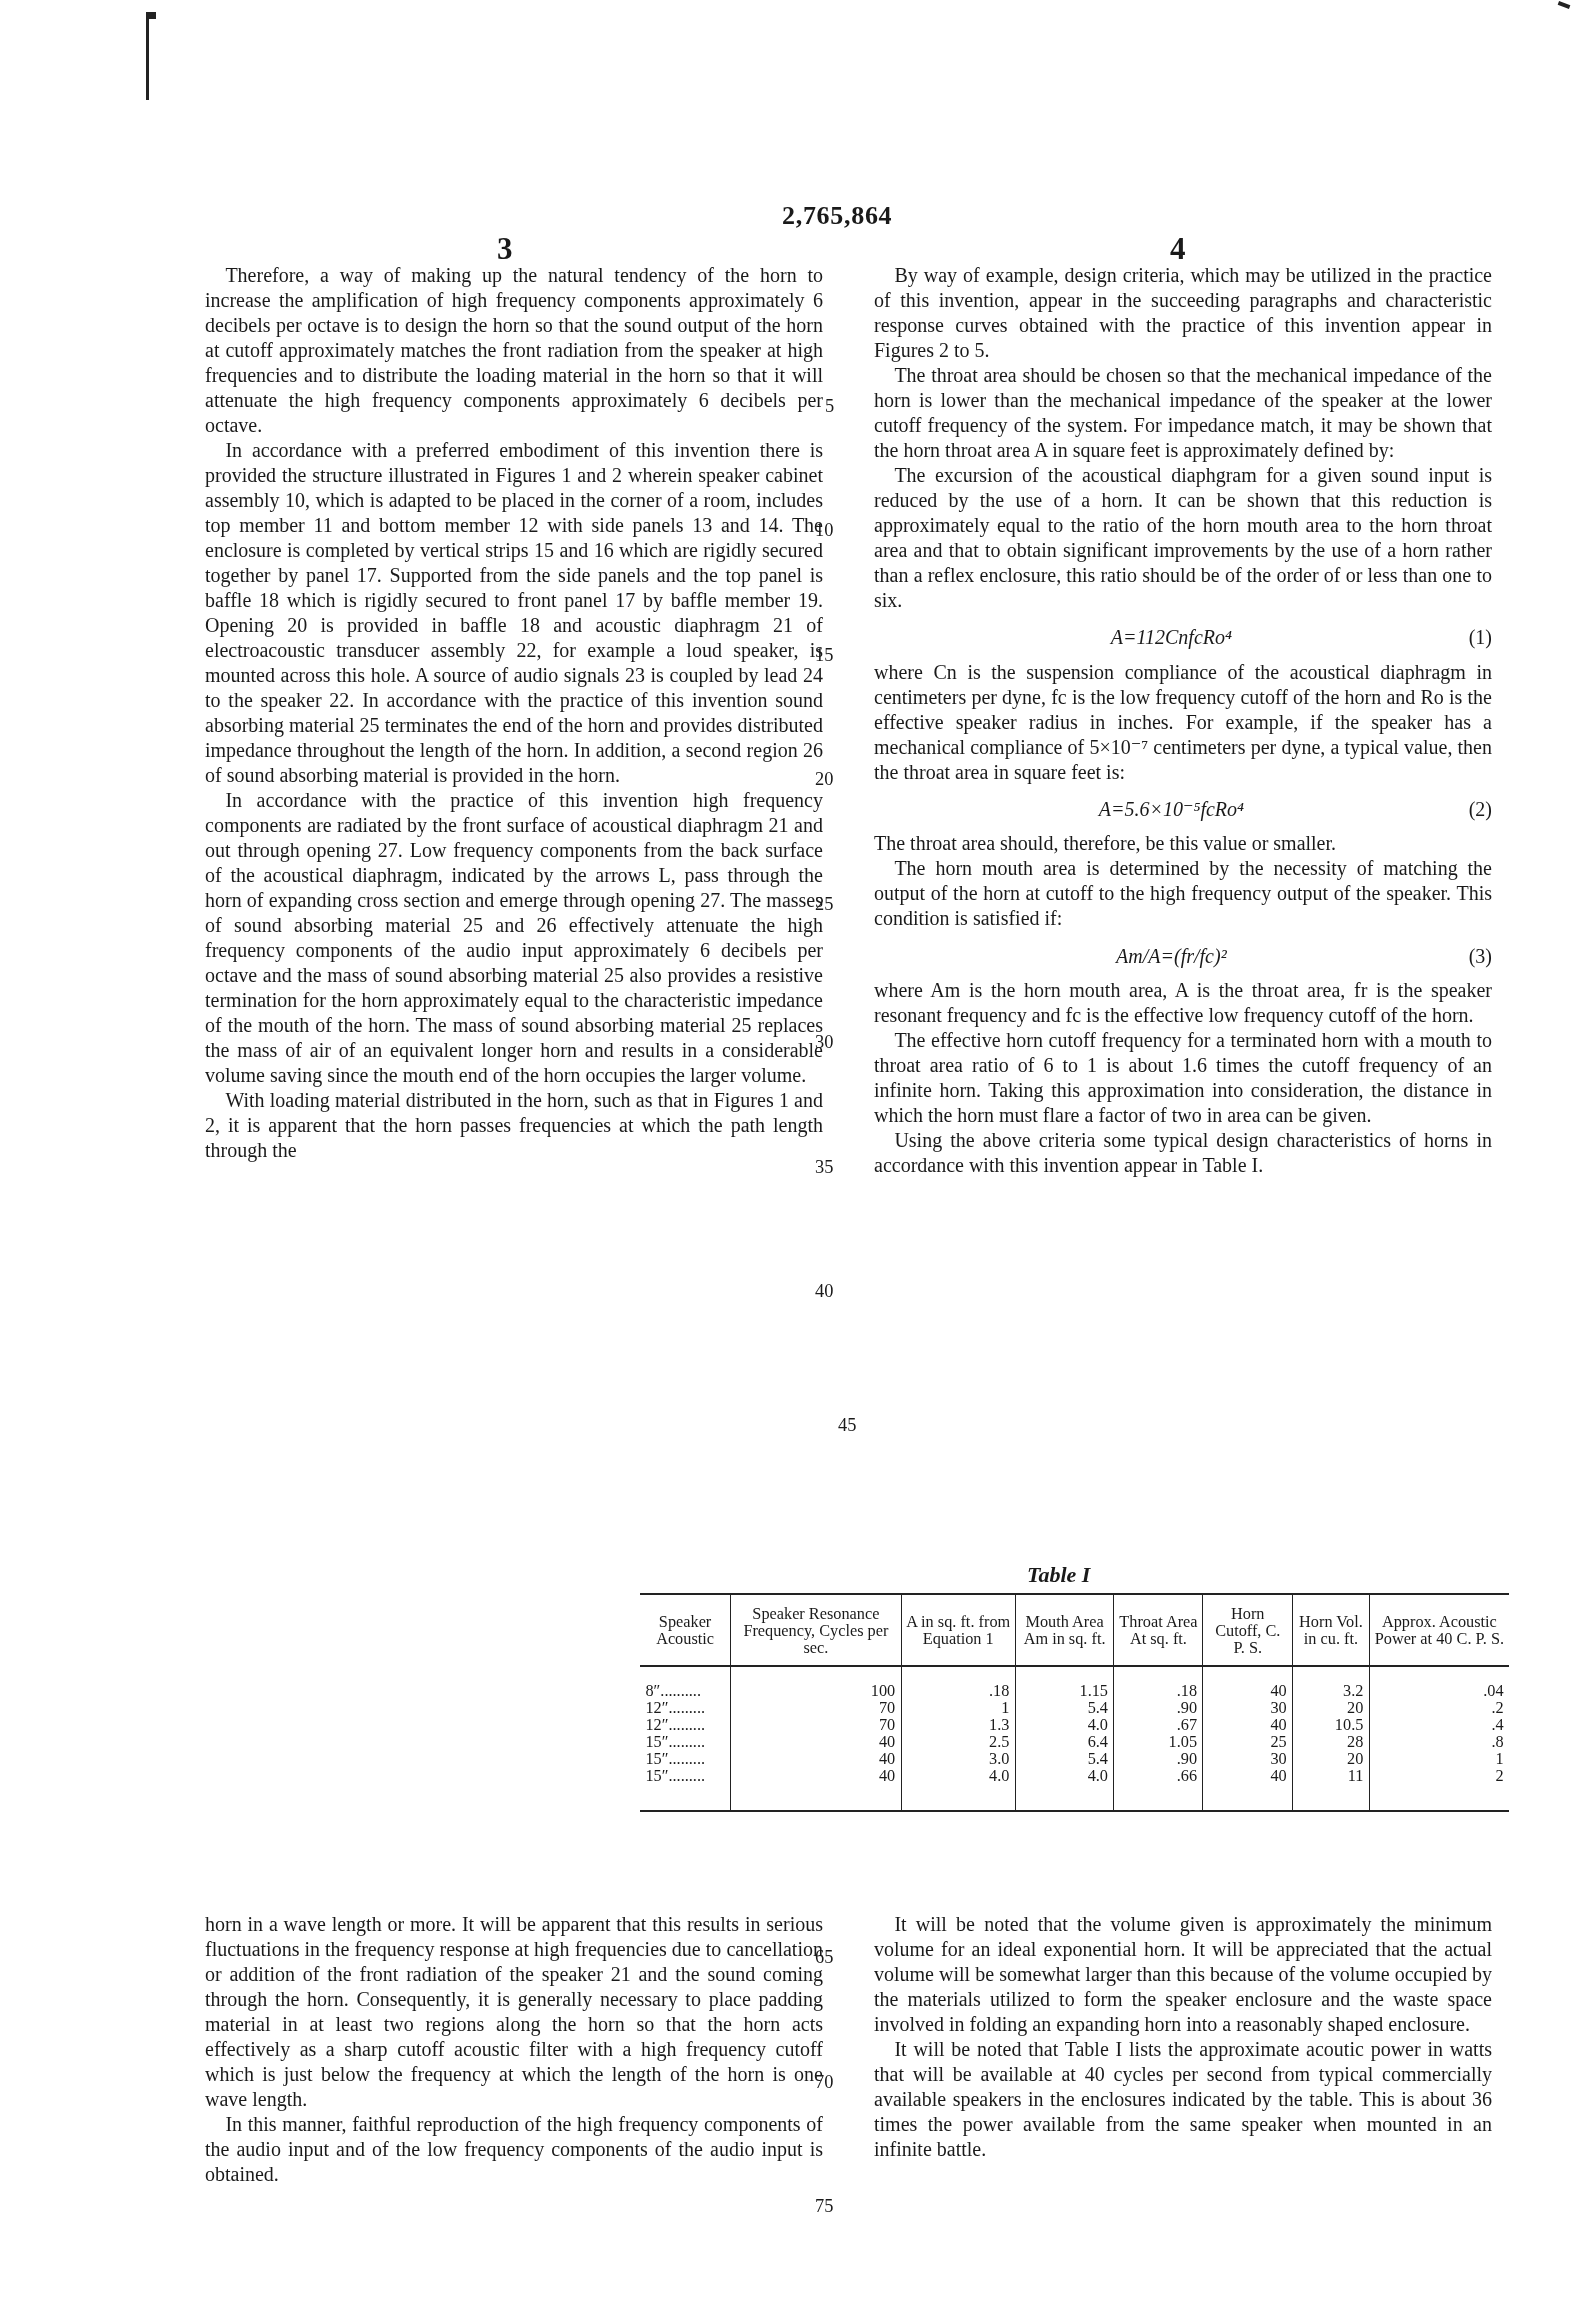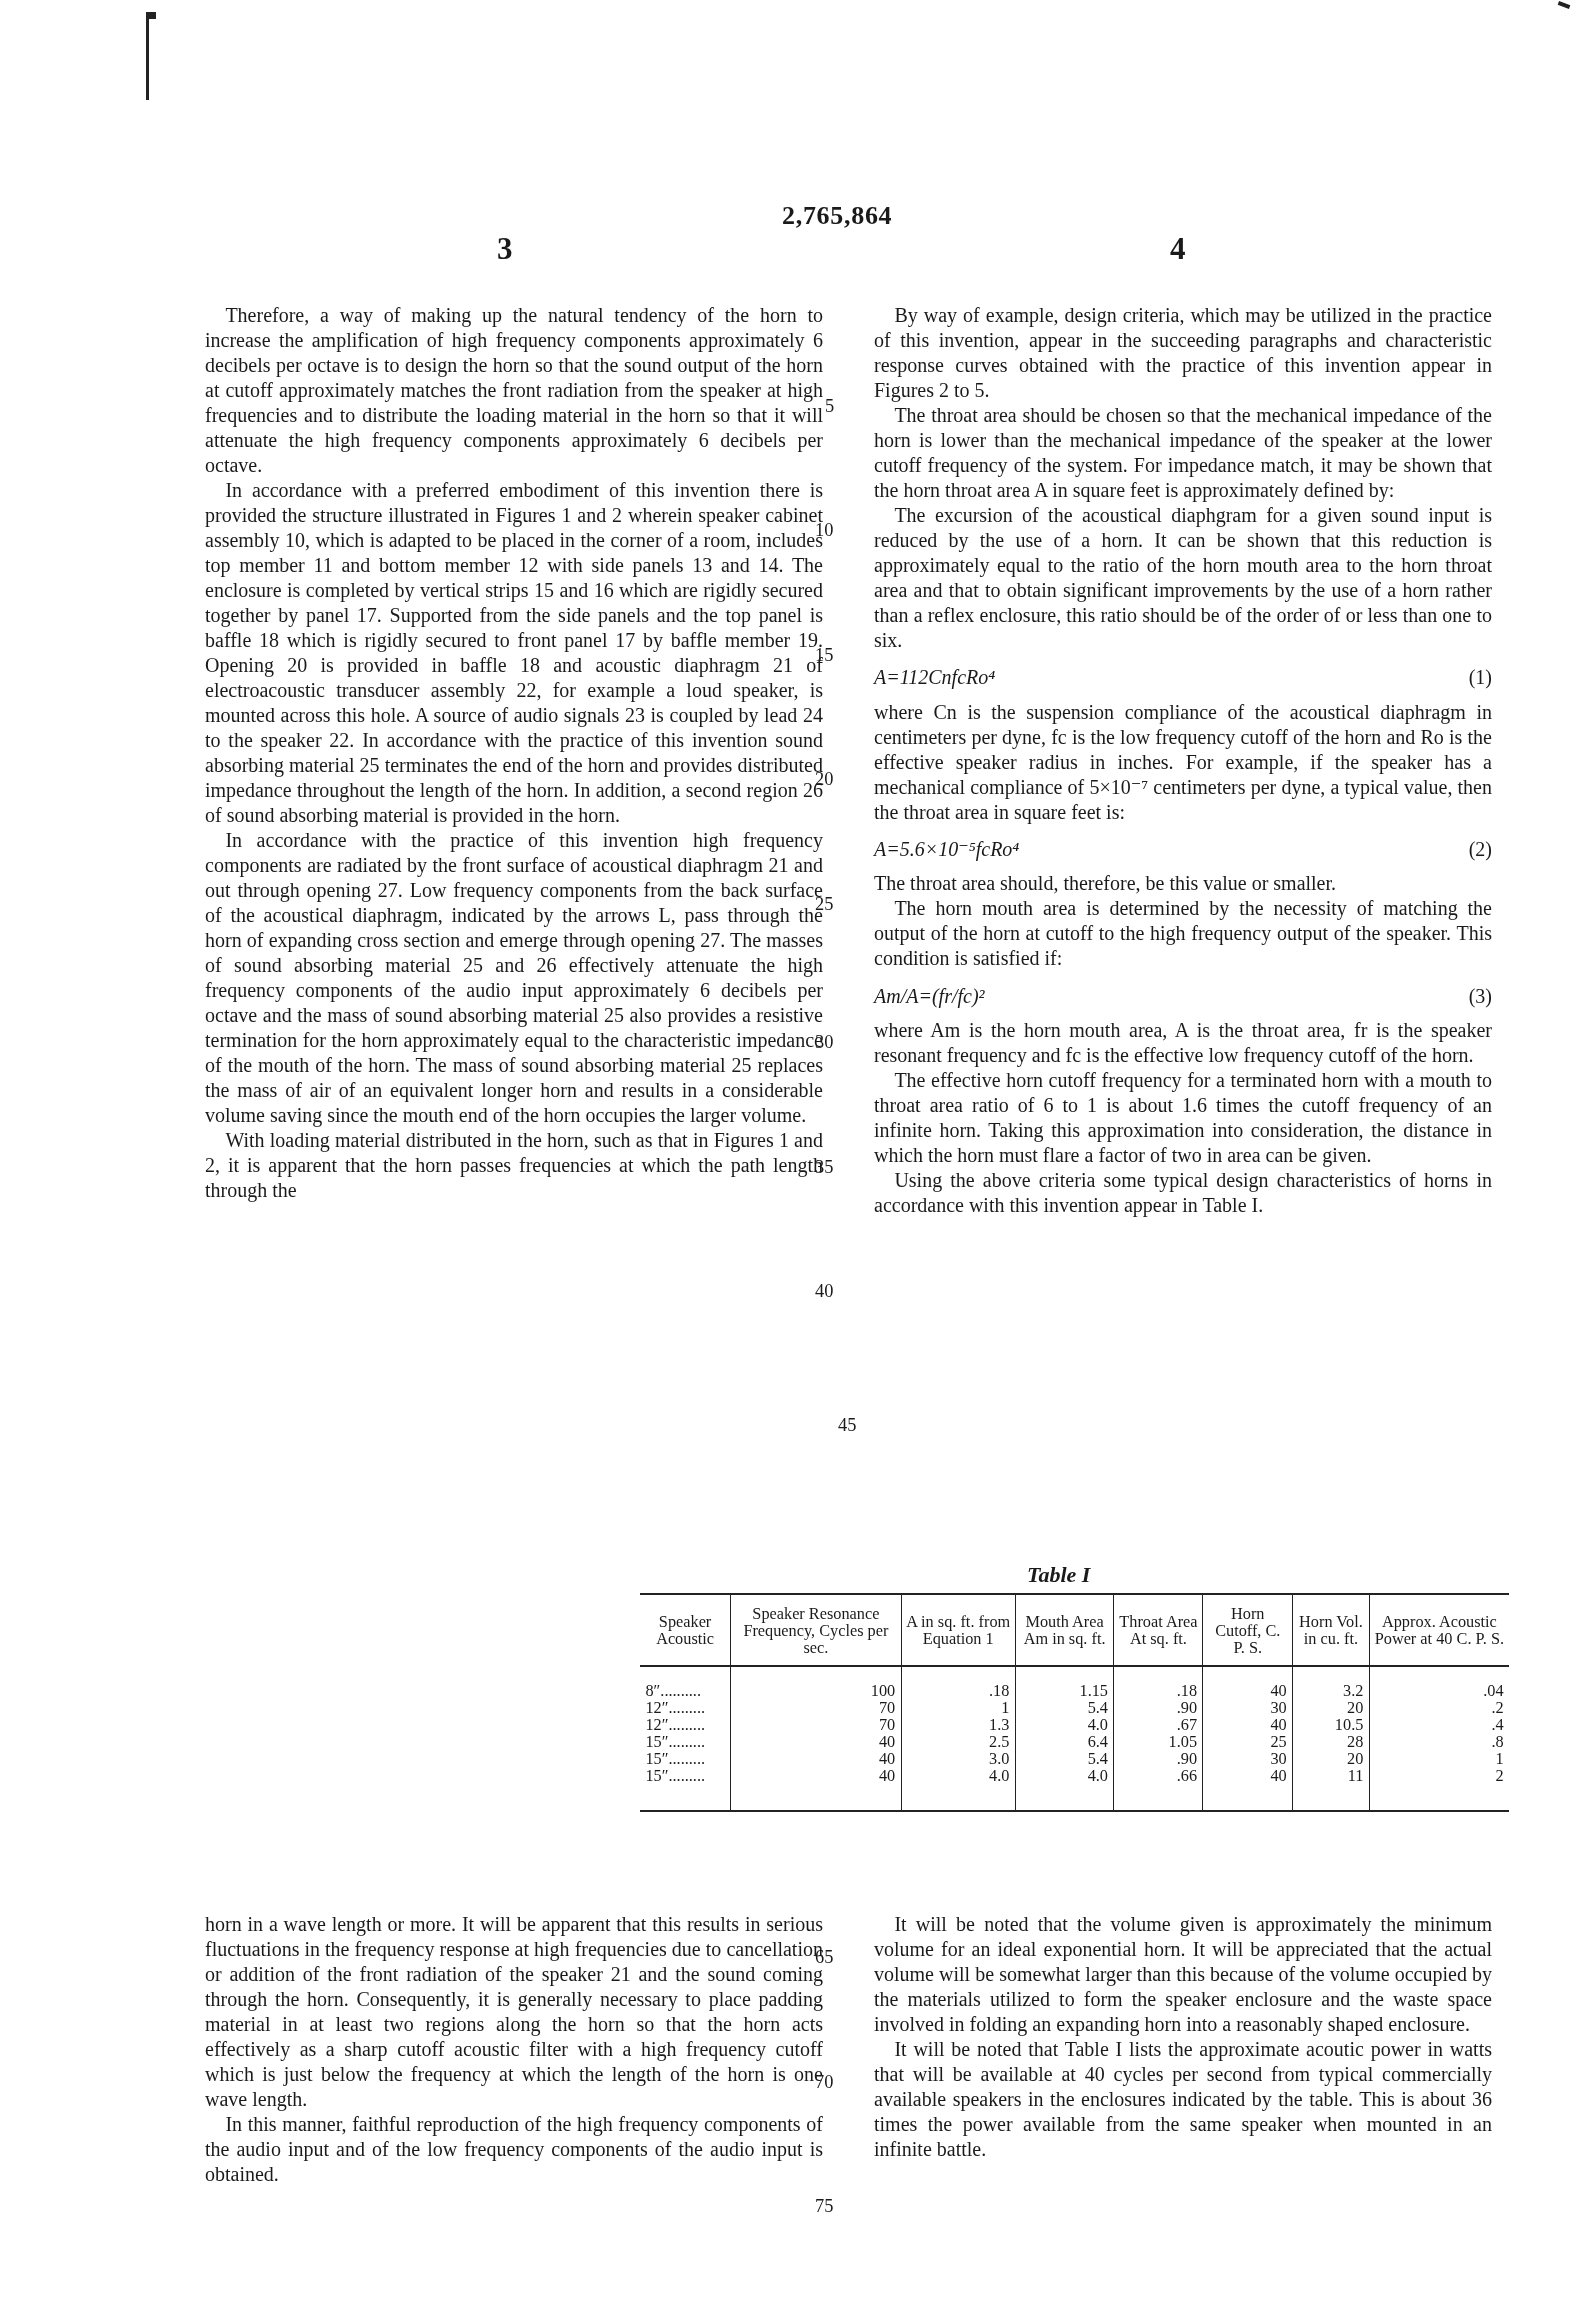--- a/index.html
+++ b/index.html
@@ -3,27 +3,27 @@
 <meta charset="utf-8">
 <style>
   html, body { margin:0; padding:0; background:#fff; }
   body { width:1578px; height:2319px; position:relative; overflow:hidden;
          font-family:"Liberation Serif","DejaVu Serif",serif; color:#1a1a1a; }
   .mark-tl { position:absolute; left:146px; top:12.2px; width:2.7px; height:88px; background:#222; }
   .mark-tl:before { content:""; position:absolute; left:0; top:0; width:9.5px; height:6.8px; background:#222; }
   .mark-tr { position:absolute; left:1558px; top:2.7px; width:12.2px; height:4.1px; background:#222; transform:rotate(20deg); }
   .patno { position:absolute; left:782px; top:201px; font-size:26px; font-weight:bold; letter-spacing:0.7px; }
   .colnum { position:absolute; top:231px; font-size:31px; font-weight:bold; }
-  .col { position:absolute; top:263px; width:618px; font-size:20px; line-height:25px; text-align:justify;margin-top:40px; }
+  .col { position:absolute; top:263px; width:618px; font-size:20px; line-height:25px; text-align:justify; }
   .col p { margin:0; }
   .col p.ind { text-indent:20.4px; }
   .lcol { left:205px; }
   .rcol { left:874px; }
   .eq { display:flex; justify-content:space-between; font-style:italic; margin:12.2px 0 9.5px 0; }
-  .eq .f { flex:1; text-align:left; }
+  .eq .f { flex:1; text-align:center; }
   .eq .n { font-style:normal; }
   .lnum { position:absolute; font-size:18.4px; }
   .tcap { position:absolute; left:1027px; top:1562px; font-size:22px; font-style:italic; font-weight:bold; }
   table.t1 { position:absolute; left:640px; top:1593px; width:869px; border-collapse:collapse;
              font-family:"Liberation Serif",serif; font-size:16.3px; line-height:17px; }
   table.t1 thead th { font-weight:normal; vertical-align:middle; padding:9.5px 4.1px; border-left:1.4px solid #222; border-top:2.7px solid #222; border-bottom:2px solid #222; }
   table.t1 thead th:first-child { border-left:none; }
   table.t1 tbody td { border-left:1.4px solid #222; padding:0 5.4px; text-align:right; }
   table.t1 tbody td:first-child { border-left:none; text-align:left; }
   table.t1 tbody tr:first-child td { padding-top:15px; }

